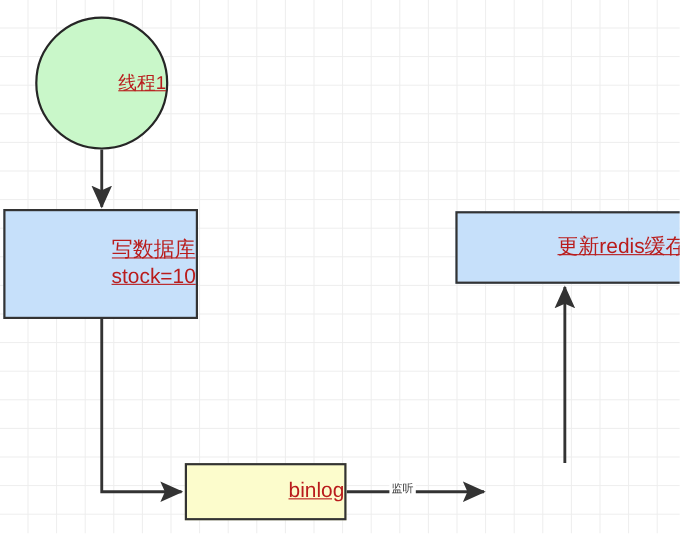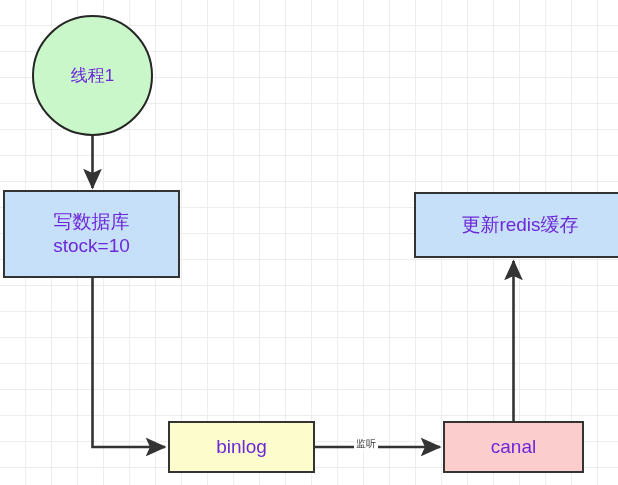--- a/index.html
+++ b/index.html
@@ -26,42 +26,43 @@
     top: 0;
     width: 618px;
     height: 485px;
     overflow: visible;
   }
   .node {
     position: absolute;
     box-sizing: border-box;
     display: flex;
     align-items: center;
-    justify-content: center;
+    justify-content: flex-end;
     text-align: center;
-    color: #6d28d9;
+    color: #b91c1c;
     line-height: 1.28;
     white-space: pre-line;
+    text-decoration: underline;
   }
   .node-rect {
     border: 2px solid #333333;
   }
   .node-circle {
     border: 2px solid #262626;
     border-radius: 50%;
   }
   #node-thread1 {
     left: 32px; top: 15px;
     width: 121px; height: 121px;
     background: #c9f7c9;
     font-size: 17px;
   }
   #node-write-db {
     left: 3px; top: 190px;
-    width: 177px; height: 88px;
+    width: 177px; height: 100px;
     background: #c6e0fa;
     font-size: 19px;
   }
   #node-update-redis {
     left: 414px; top: 192px;
     width: 212px; height: 66px;
     background: #c6e0fa;
     font-size: 19px;
   }
   #node-binlog {
@@ -127,19 +128,16 @@
   </div>
 
   <div class="node node-rect" id="node-update-redis">
     <span>更新redis缓存</span>
   </div>
 
   <div class="node node-rect" id="node-binlog">
     <span>binlog</span>
   </div>
 
-  <div class="node node-rect" id="node-canal">
-    <span>canal</span>
-  </div>
 
   <div class="edge-label" id="label-listen">监听</div>
 
 </div>
 
 </body></html>

